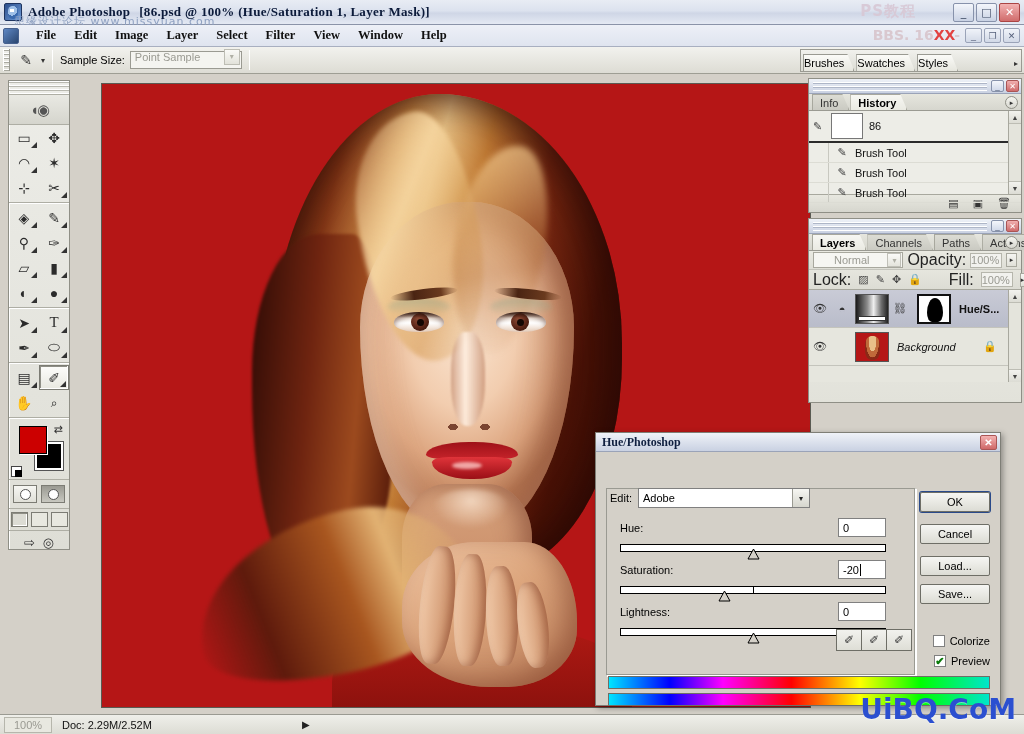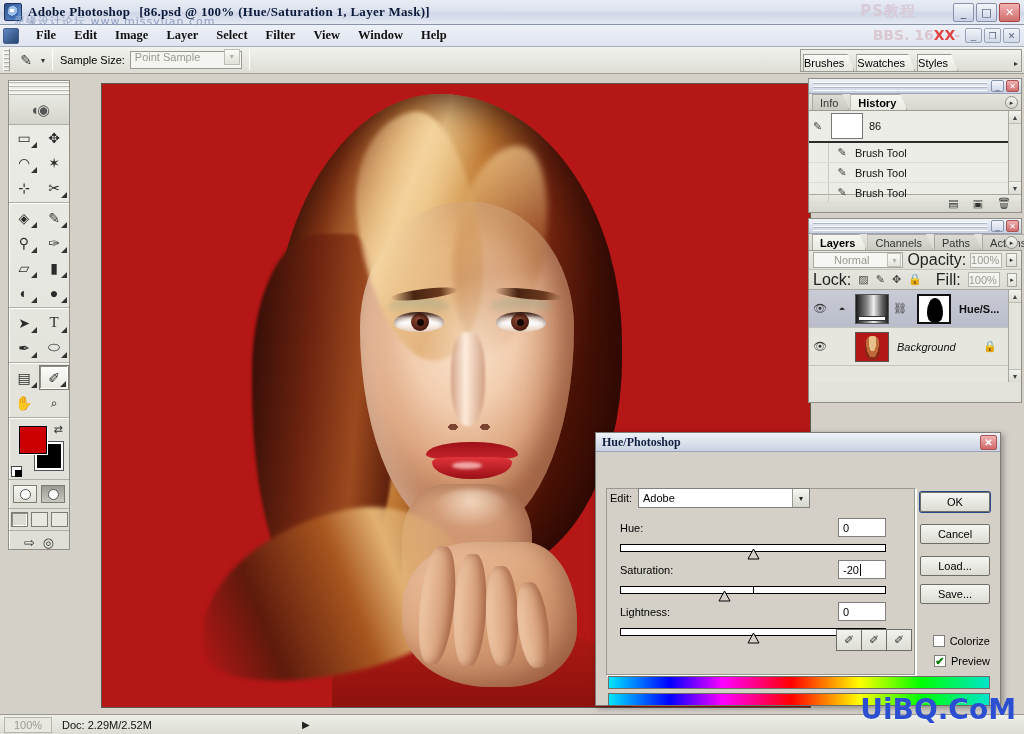--- a/index.html
+++ b/index.html
@@ -777,21 +777,21 @@
       <span class="opt-txt">Opacity:</span>
       <span class="val-box">100%</span>
       <span class="mini-btn">▸</span>
     </div>
     <div class="lock-row">
       <span class="opt-txt">Lock:</span>
       <span class="lock-ic">▨</span>
       <span class="lock-ic">✎</span>
       <span class="lock-ic">✥</span>
       <span class="lock-ic">🔒</span>
-      <span class="opt-txt" style="margin-left:7px;">Fill:</span>
+      <span class="opt-txt" style="margin-left:20px;">Fill:</span>
       <span class="val-box">100%</span>
       <span class="mini-btn">▸</span>
     </div>
     <div style="position:relative; height:92px; background:#E6E6DE;">
       <div class="layer-row sel">
         <span class="eye-cell">👁</span>
         <span class="link-cell">◓</span>
         <span class="thumb grad"></span>
         <span class="link-cell">⛓</span>
         <span class="thumb mask"></span>

